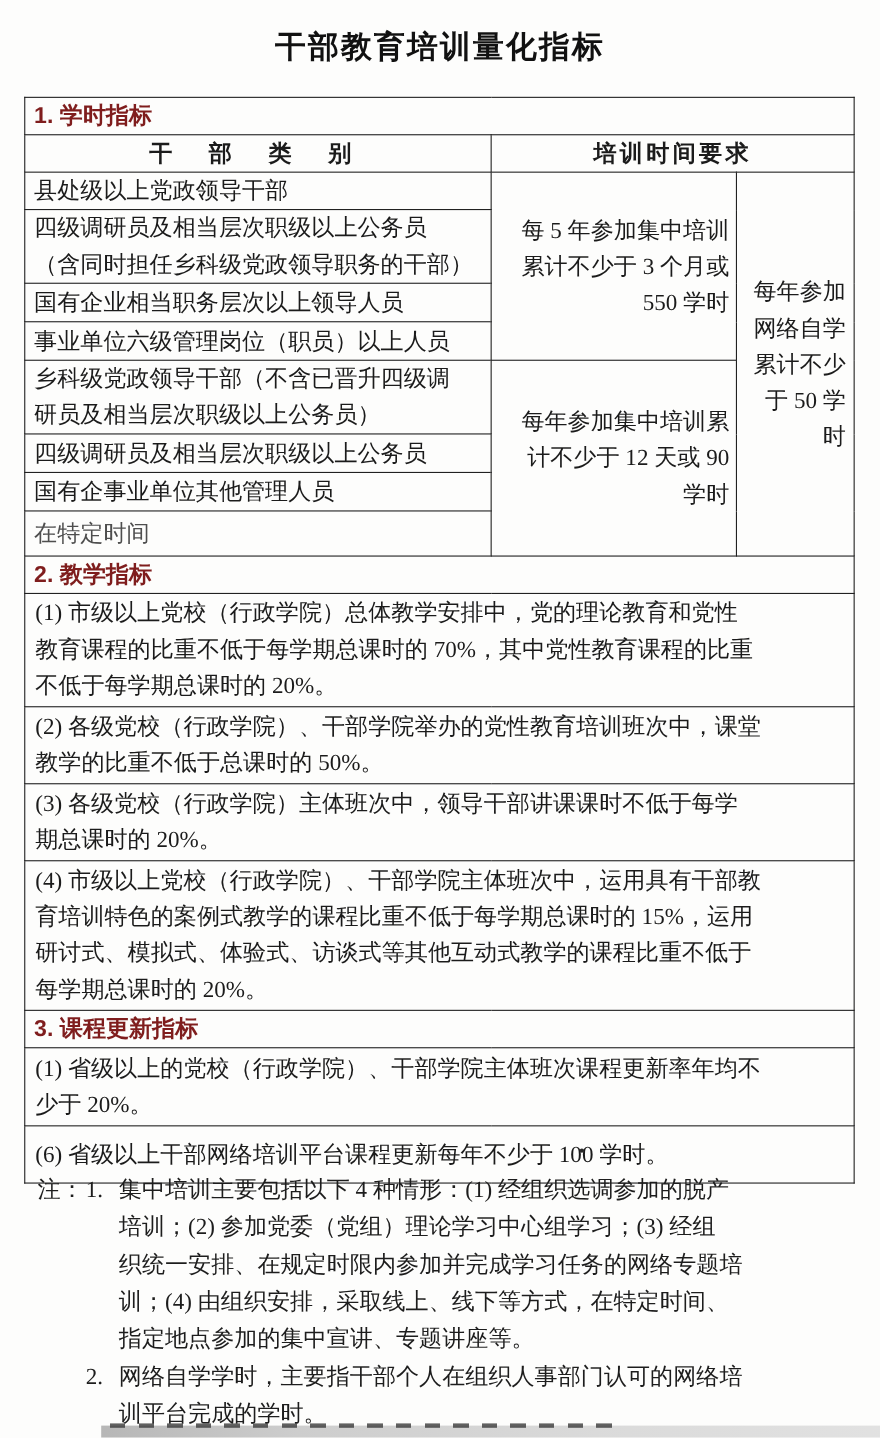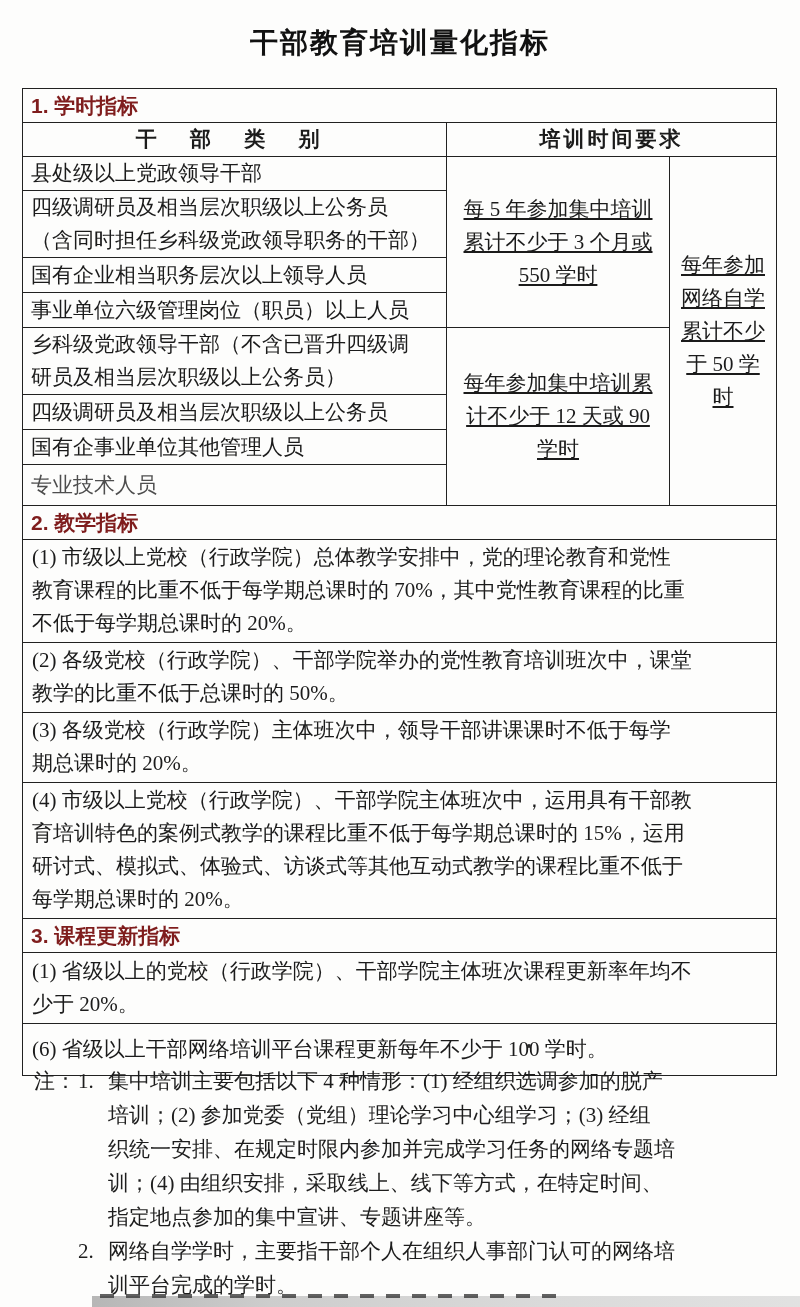--- a/index.html
+++ b/index.html
@@ -39,21 +39,21 @@
     color:#7f1d1d;
   }
   td.col-head {
     text-align:center; font-weight:bold; font-size:21px;
     padding:0 4px;
   }
   td.col-head.cat { letter-spacing:14px;margin-left:19px; }
   td.col-head.req { letter-spacing:3px; }
   td.cat-cell { padding:0 8px; line-height:31px; text-align:left; }
   td.cat-cell.faded { color:#4e4e4e; }
-  td.req-cell { padding:2px 6px; line-height:33px; text-align:center;text-decoration:underline; }
+  td.req-cell { padding:2px 6px; line-height:33px; text-align:right; }
   td.req-cell.narrow { padding:2px 7px; }
   td.para-cell { padding:1px 9px 2px; text-align:justify; }
   .notes {
     position:absolute; left:34px; top:1064px; width:742px;
     font-size:21px; line-height:34px; color:#1d1d1d;
   }
   .note-row { display:flex; align-items:flex-start; }
   .note-label { flex:none; width:44px; }
   .note-num { flex:none; width:30px; }
   .note-text { flex:1; white-space:pre-line; text-align:justify; }
@@ -119,21 +119,21 @@
 计不少于 12 天或 90
 学时</td>
     </tr>
     <tr style="height:35px">
       <td class="cat-cell">四级调研员及相当层次职级以上公务员</td>
     </tr>
     <tr style="height:35px">
       <td class="cat-cell">国有企事业单位其他管理人员</td>
     </tr>
     <tr style="height:41px">
-      <td class="cat-cell faded">专业技术人员</td>
+      <td class="cat-cell faded">在特定时间</td>
     </tr>
     <tr style="height:34px">
       <td class="sec-heading" colspan="3">2. 教学指标</td>
     </tr>
     <tr style="height:103px">
       <td class="para-cell" colspan="3">(1) 市级以上党校（行政学院）总体教学安排中，党的理论教育和党性
 教育课程的比重不低于每学期总课时的 70%，其中党性教育课程的比重
 不低于每学期总课时的 20%。</td>
     </tr>
     <tr style="height:65px">

